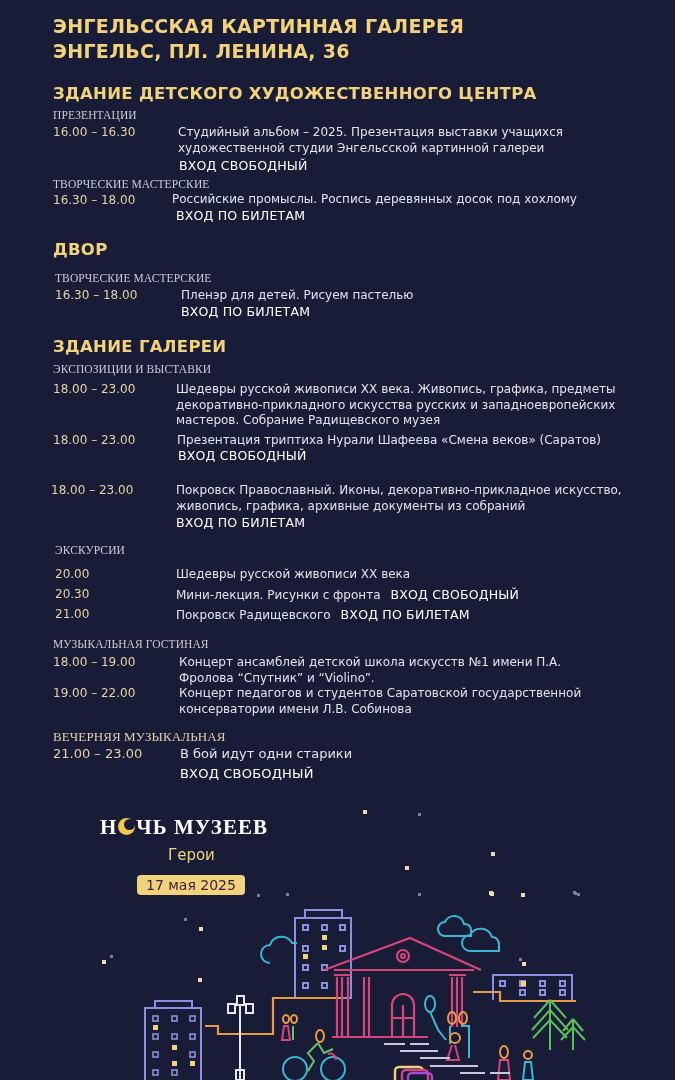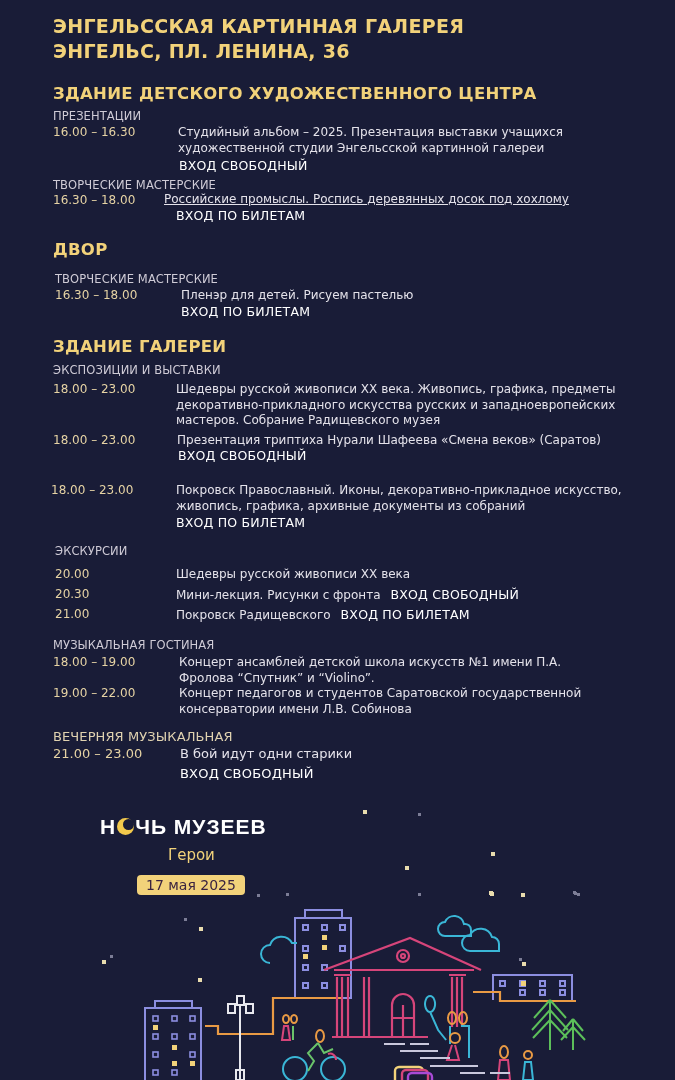--- a/index.html
+++ b/index.html
@@ -10,48 +10,48 @@
     color:#e8e6ef;
     position:relative;
   }
   .abs { position:absolute; }
   .h-gold {
     color:#f2d27a; font-family:"DejaVu Sans", sans-serif; font-weight:bold;
     letter-spacing:0.3px; white-space:nowrap;
   }
   .title { font-size:19px; line-height:25px; left:53px; }
   .sec { font-size:16.5px; left:53px; }
-  .cat { font-size:11.5px; color:#cfcbd6; white-space:nowrap; letter-spacing:0.1px; }
+  .cat { font-size:11.5px; color:#cfcbd6; white-space:nowrap; letter-spacing:0.1px;font-family:Liberation Serif, serif; }
   .time { font-size:12px; color:#e6d3a4; white-space:nowrap; }
   .desc { font-size:12px; color:#e4e2ea; line-height:15.5px; }
   .entry { font-size:12.5px; color:#ffffff; white-space:nowrap; letter-spacing:0.2px; }
   .inline-entry { margin-left:10px; color:#fff; font-size:12.5px; letter-spacing:0.2px; }
 
   
-  .logo { font-family:Liberation Sans, sans-serif; font-weight:bold; font-size:21px; color:#ffffff; letter-spacing:1px; white-space:nowrap; }
+  .logo { font-family:Liberation Serif, serif; font-weight:bold; font-size:21px; color:#ffffff; letter-spacing:1px; white-space:nowrap; }
   .logo .o { display:inline-block; width:17px; height:17px; border-radius:50%; background:#f2c94c; position:relative; vertical-align:-1px; margin:0 1px; }
   .logo .o::after { content:""; position:absolute; width:11px; height:11px; border-radius:50%; background:#191c37; top:1px; left:6px; }
   .subtitle { font-size:15px; color:#f2d27a; white-space:nowrap; }
   .date-pill { background:#f2d27a; color:#3a2340; font-size:14px; border-radius:4px; padding:2px 9px; white-space:nowrap; }
 </style>
 </head>
 <body>
 
 <div class="abs h-gold title" style="top:14px;">ЭНГЕЛЬССКАЯ КАРТИННАЯ ГАЛЕРЕЯ</div>
 <div class="abs h-gold title" style="top:39px;">ЭНГЕЛЬС, ПЛ. ЛЕНИНА, 36</div>
 
 <div class="abs h-gold sec" style="top:84px;">ЗДАНИЕ ДЕТСКОГО ХУДОЖЕСТВЕННОГО ЦЕНТРА</div>
 <div class="abs cat" style="left:53px; top:109px;">ПРЕЗЕНТАЦИИ</div>
 <div class="abs time" style="left:53px; top:125px;">16.00 – 16.30</div>
 <div class="abs desc" style="left:178px; top:125px; width:400px;">Студийный альбом – 2025. Презентация выставки учащихся художественной студии Энгельсской картинной галереи</div>
 <div class="abs entry" style="left:179px; top:158px;">ВХОД СВОБОДНЫЙ</div>
 
 <div class="abs cat" style="left:53px; top:178px;">ТВОРЧЕСКИЕ МАСТЕРСКИЕ</div>
 <div class="abs time" style="left:53px; top:193px;">16.30 – 18.00</div>
-<div class="abs desc" style="left:164px; top:192px; width:420px; white-space:nowrap;text-decoration:underline;">Российские промыслы. Роспись деревянных досок под хохлому</div>
+<div class="abs desc" style="left:172px; top:192px; width:420px; white-space:nowrap;">Российские промыслы. Роспись деревянных досок под хохлому</div>
 <div class="abs entry" style="left:176px; top:208px;">ВХОД ПО БИЛЕТАМ</div>
 
 <div class="abs h-gold sec" style="top:240px;">ДВОР</div>
 <div class="abs cat" style="left:55px; top:272px;">ТВОРЧЕСКИЕ МАСТЕРСКИЕ</div>
 <div class="abs time" style="left:55px; top:288px;">16.30 – 18.00</div>
 <div class="abs desc" style="left:181px; top:288px; white-space:nowrap;">Пленэр для детей. Рисуем пастелью</div>
 <div class="abs entry" style="left:181px; top:304px;">ВХОД ПО БИЛЕТАМ</div>
 
 <div class="abs h-gold sec" style="top:337px;">ЗДАНИЕ ГАЛЕРЕИ</div>
 <div class="abs cat" style="left:53px; top:363px;">ЭКСПОЗИЦИИ И ВЫСТАВКИ</div>

